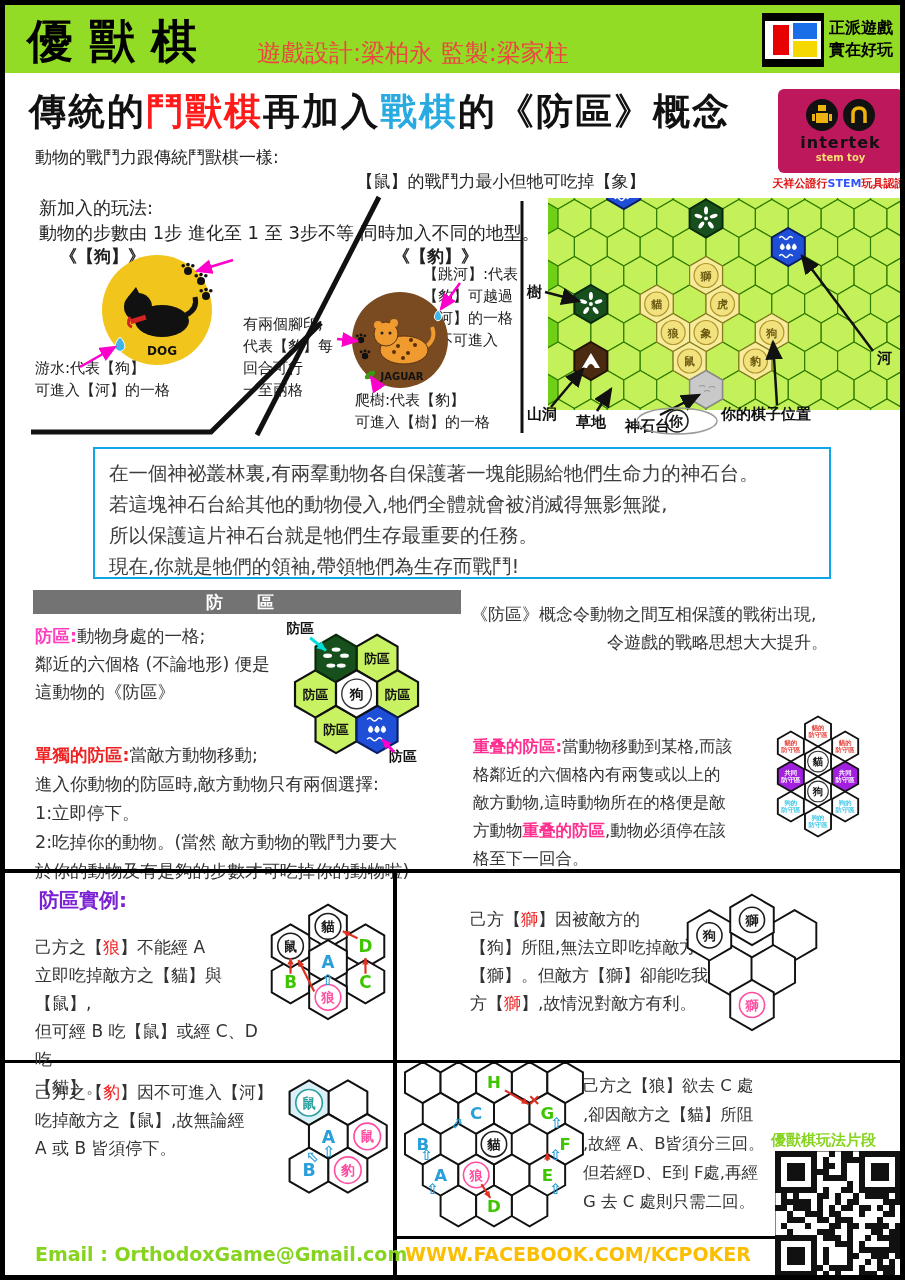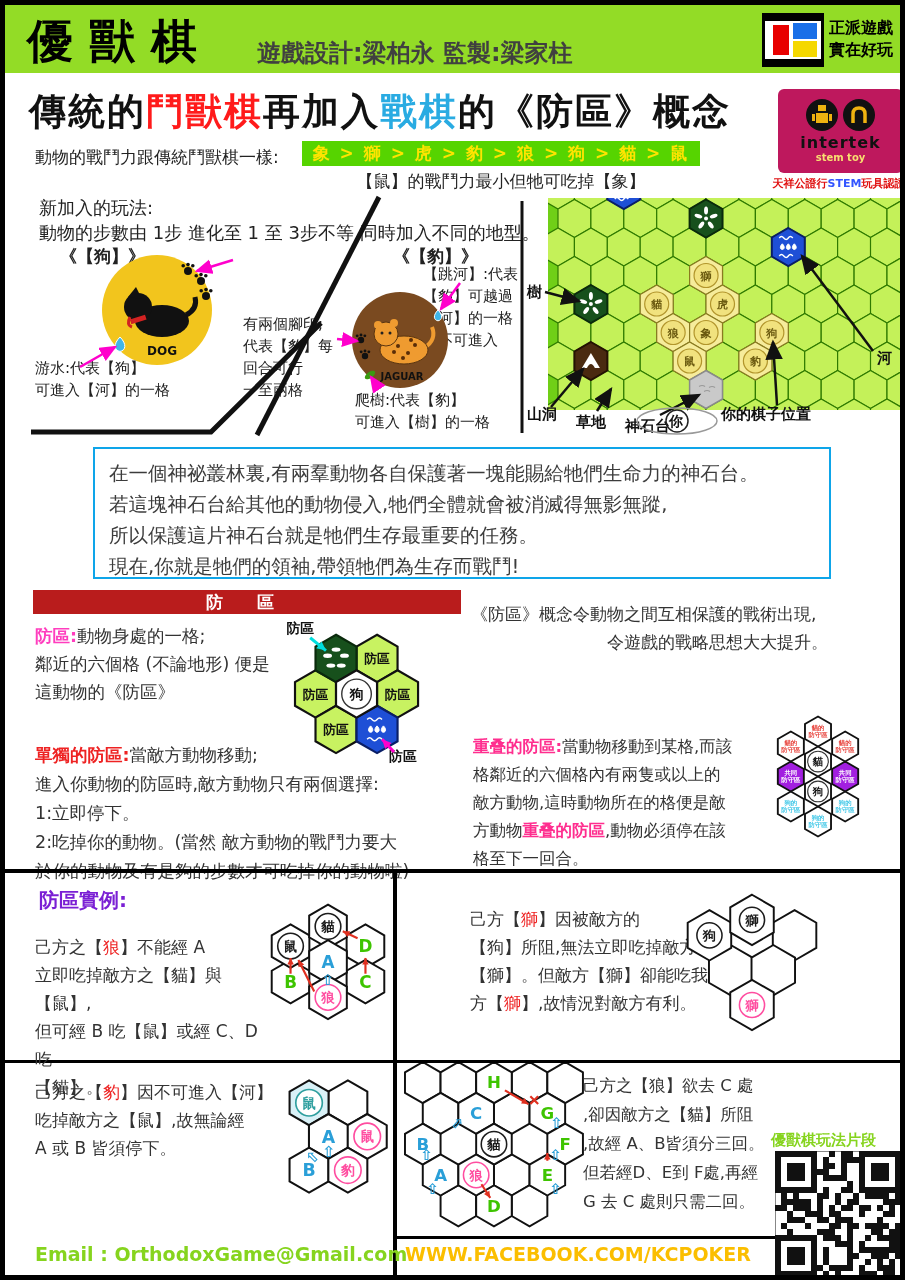--- a/index.html
+++ b/index.html
@@ -2,21 +2,21 @@
 <html><head>
 <meta charset="utf-8">
 <style>
   html,body{margin:0;padding:0;background:#444;}
   #poster{position:relative;width:905px;height:1280px;background:#fff;border:5px solid #000;box-sizing:border-box;
     font-family:"DejaVu Sans",sans-serif;overflow:hidden;color:#333;}
   .abs{position:absolute;}
   .pre{white-space:pre-line;}
   #headband{left:0;top:0;width:895px;height:68px;background:#93dc26;}
   #gametitle{left:22px;top:6px;font-size:46px;font-weight:900;color:#000;letter-spacing:16px;}
-  #credits{left:252px;top:32px;font-size:24px;font-weight:700;color:#404040;}
+  #credits{left:252px;top:32px;font-size:24px;font-weight:400;color:#ef4444;}
   #brandlogo{left:757px;top:8px;width:62px;height:54px;background:#000;}
   #brandlogo .inner{position:absolute;left:3px;top:8px;width:56px;height:38px;background:#fff;}
   #brandlogo .r{position:absolute;left:8px;top:4px;width:16px;height:30px;background:#e80000;}
   #brandlogo .bl{position:absolute;left:28px;top:2px;width:24px;height:16px;background:#1a6fe8;}
   #brandlogo .y{position:absolute;left:28px;top:20px;width:24px;height:16px;background:#f5d800;}
   #slogan{left:824px;top:12px;font-size:16px;font-weight:900;color:#000;line-height:22px;}
   #banner{left:24px;top:82px;font-size:37px;font-weight:900;color:#111;letter-spacing:2px;}
   #intertek{left:773px;top:84px;width:125px;height:84px;background:#be185d;border-radius:6px;text-align:center;}
   #intertek .brand{margin-top:44px;font-size:16px;font-weight:900;color:#111;letter-spacing:1px;}
   #intertek .sub{font-size:10px;font-weight:bold;color:#f8df70;}
@@ -25,21 +25,21 @@
   #powerrank{left:297px;top:136px;width:398px;height:25px;background:#56d400;color:#ffe400;
     font-size:17px;font-weight:900;text-align:center;line-height:25px;letter-spacing:2px;}
   #powernote{left:297px;top:165px;width:398px;text-align:center;font-size:17px;color:#222;}
   #newplay{left:34px;top:190px;font-size:18px;color:#222;line-height:25px;}
   .note{font-size:15px;color:#222;line-height:22px;}
   .stitle{font-size:17px;color:#222;font-weight:bold;}
   #mapbox{left:543px;top:193px;width:357px;height:212px;background:#70cf17;}
   .maplabel{font-size:15px;font-weight:900;color:#111;}
   #storybox{left:88px;top:442px;width:706px;height:110px;border:2px solid #0ea5e9;padding:9px 14px;
     font-size:19.5px;line-height:31px;color:#3c3c3c;}
-  #fzbar{left:28px;top:585px;width:428px;height:24px;background:#b91c1c;color:#fff;text-align:center;
+  #fzbar{left:28px;top:585px;width:428px;height:24px;background:#737373;color:#fff;text-align:center;
     font-size:17px;font-weight:bold;line-height:24px;letter-spacing:14px;}
   #fzdef{left:30px;top:617px;width:235px;font-size:17.5px;line-height:28px;}
   #concept{left:466px;top:595px;width:430px;font-size:17px;line-height:28px;color:#333;}
   #single{left:30px;top:736px;width:430px;font-size:17.5px;line-height:29px;}
   #overlaptxt{left:468px;top:728px;width:262px;font-size:16.5px;line-height:28px;}
   .exline{background:#000;}
   #exheader{left:34px;top:882px;font-size:20px;font-weight:900;color:#7a1fd4;}
   .extext{font-size:17px;line-height:28px;color:#333;}
   #qrcap{left:766px;top:1126px;font-size:15px;font-weight:900;color:#86d41e;}
   #email{left:30px;top:1238px;font-size:19px;font-weight:900;color:#86d41e;}
@@ -76,21 +76,20 @@
       <rect x="51" y="21" width="3" height="7" fill="#efb310"></rect>
       <circle cx="81" cy="22" r="16" fill="#111"></circle>
       <path d="M75 30 v-9 q0 -6 6 -6 q6 0 6 6 v9" stroke="#efb310" stroke-width="3.5" fill="none"></path>
     </svg>
     <div class="brand">intertek</div>
     <div class="sub">stem toy</div>
   </div>
   <div class="abs" id="stemcap"><span style="color: rgb(224, 17, 17);">天祥公證行</span><span style="color: rgb(51, 85, 255);">STEM</span><span style="color: rgb(224, 17, 17);">玩具認證</span></div>
 
   <div class="abs" id="powerintro">動物的戰鬥力跟傳統鬥獸棋一樣:</div>
-  <div class="abs" id="powerrank">象 &gt; 獅 &gt; 虎 &gt; 豹 &gt; 狼 &gt; 狗 &gt; 貓 &gt; 鼠</div>
   <div class="abs" id="powernote">【鼠】的戰鬥力最小但牠可吃掉【象】</div>
 
   <div class="abs pre" id="newplay">新加入的玩法:
 動物的步數由 1步 進化至 1 至 3步不等,同時加入不同的地型。</div>
 
   <div class="abs stitle" style="left:55px;top:240px">《【狗】》</div>
   <svg class="abs" id="dogart" style="left:95px;top:248px" width="115" height="115" viewBox="0 0 115 115">
       <circle cx="57" cy="57" r="55" fill="#f2c51d"></circle>
       <ellipse cx="62" cy="68" rx="27" ry="16" fill="#111"></ellipse>
       <circle cx="38" cy="54" r="14" fill="#111"></circle>

